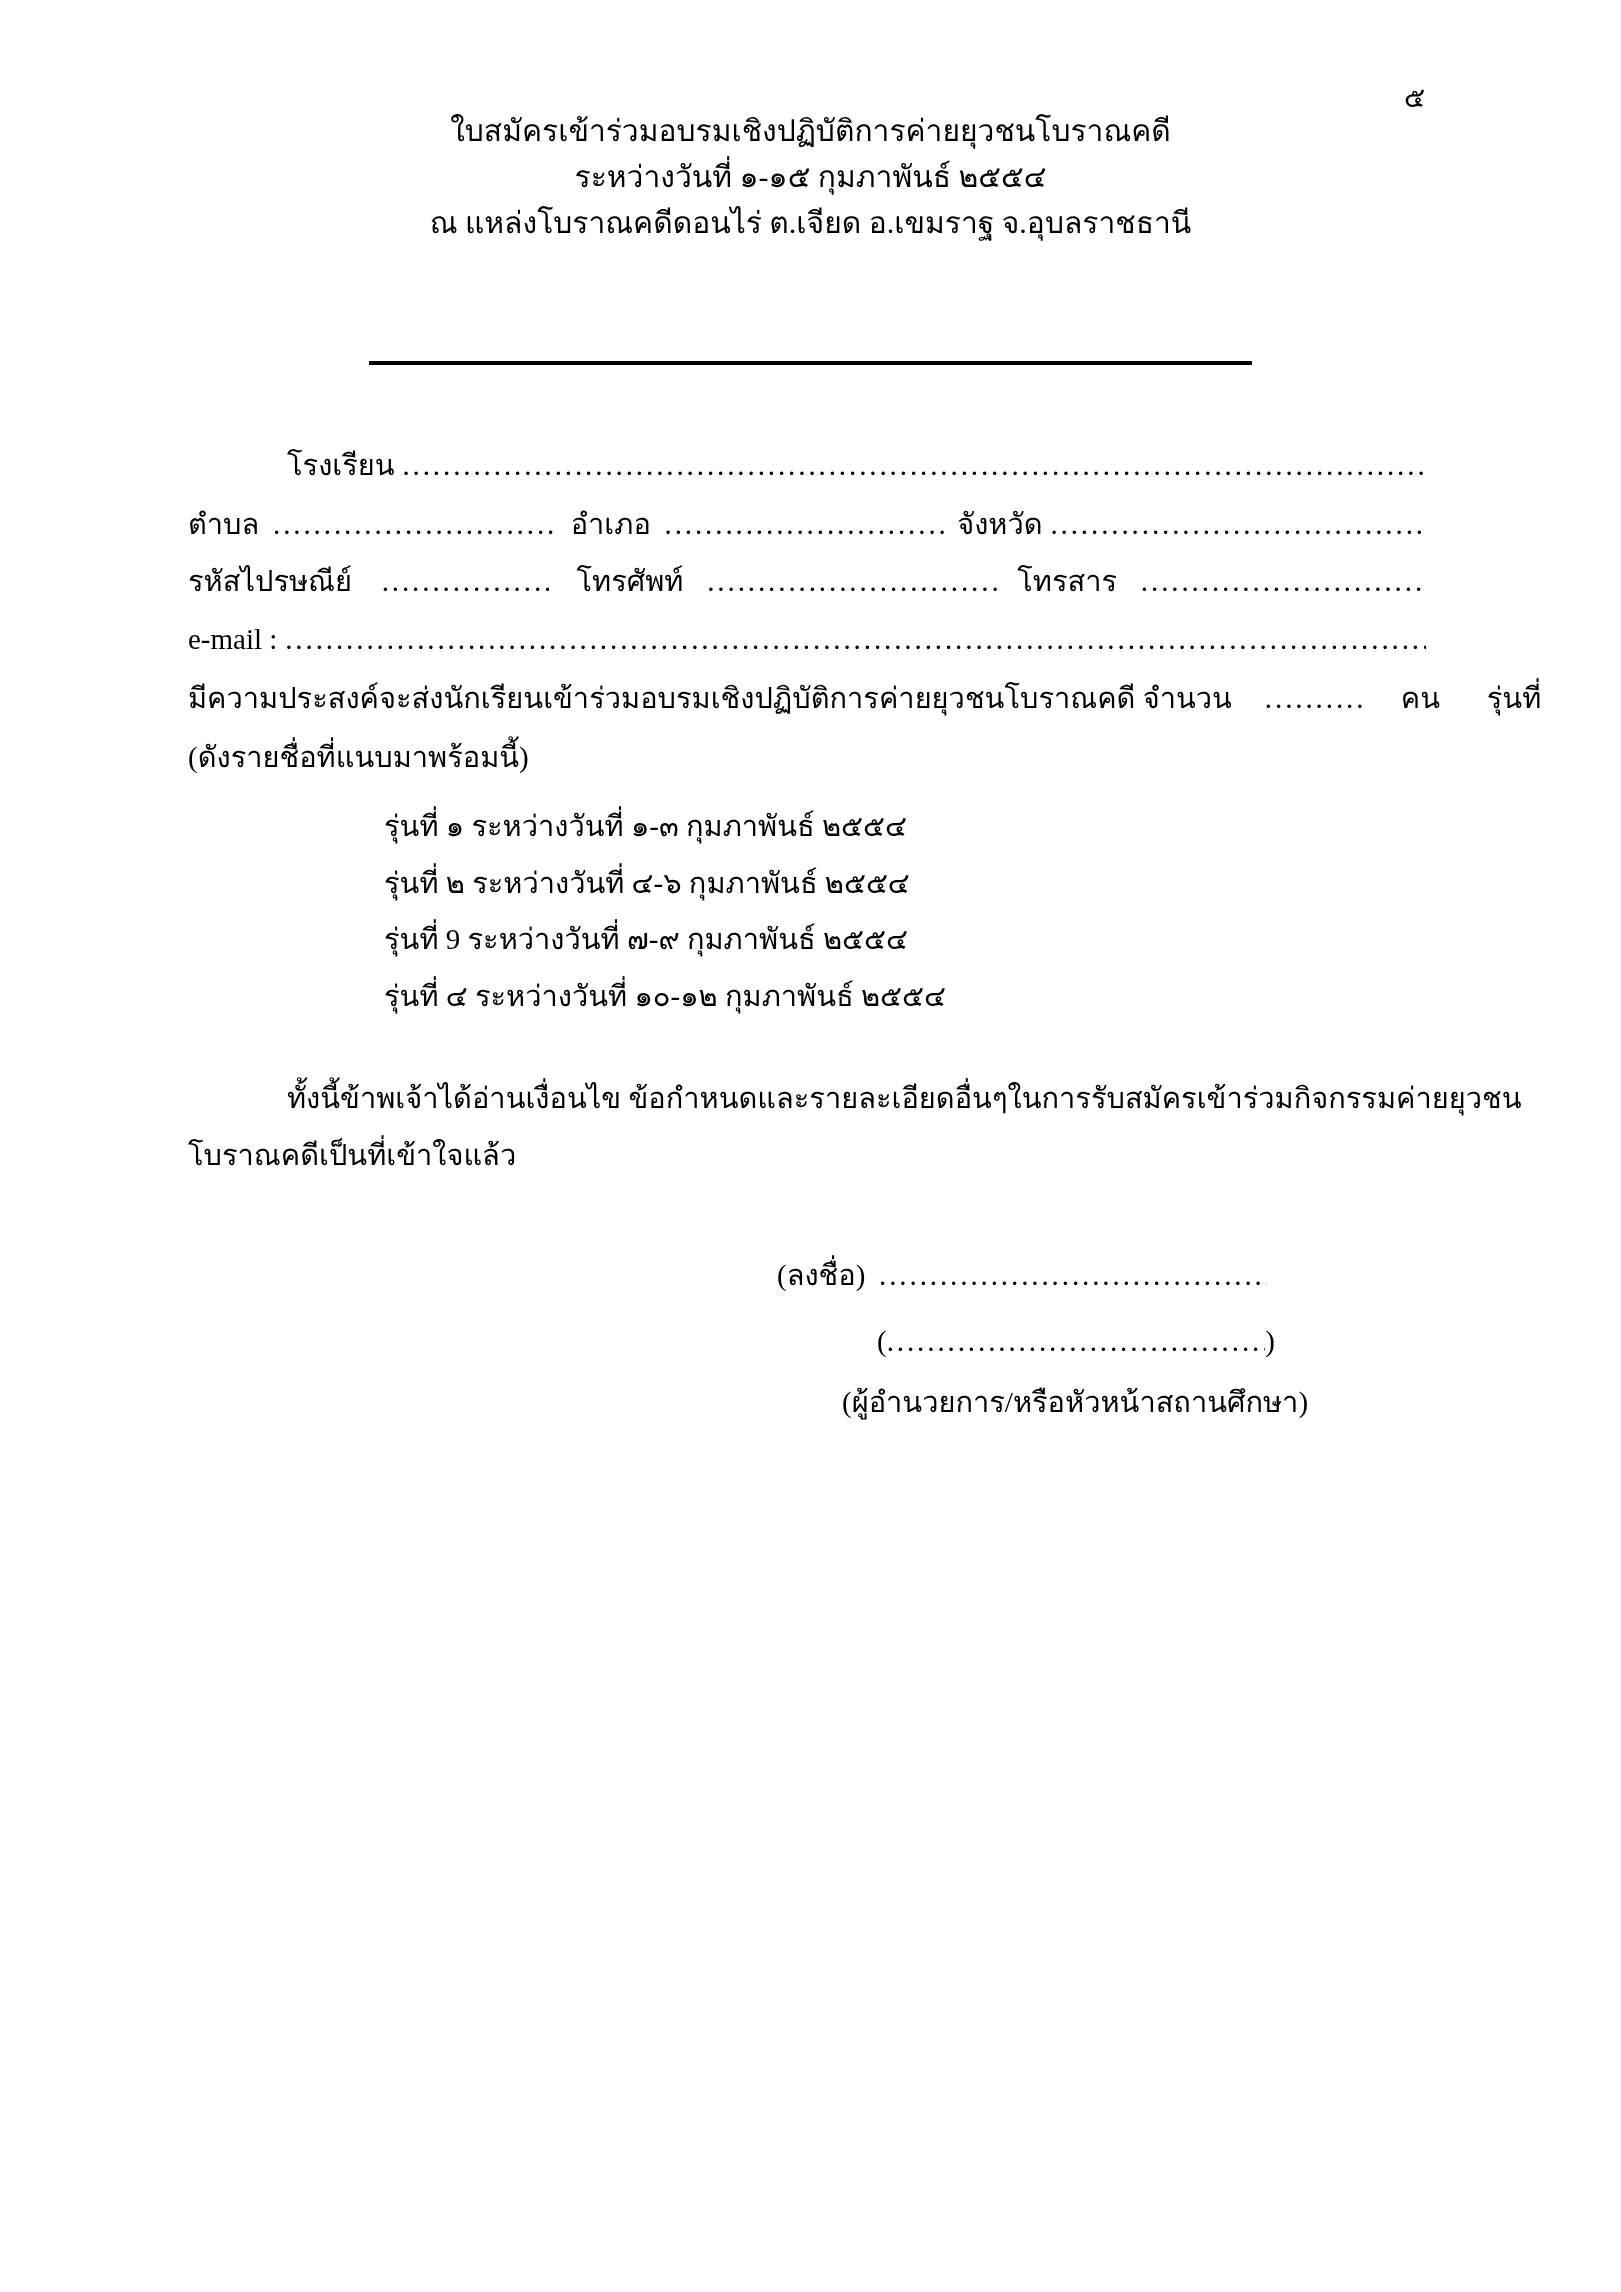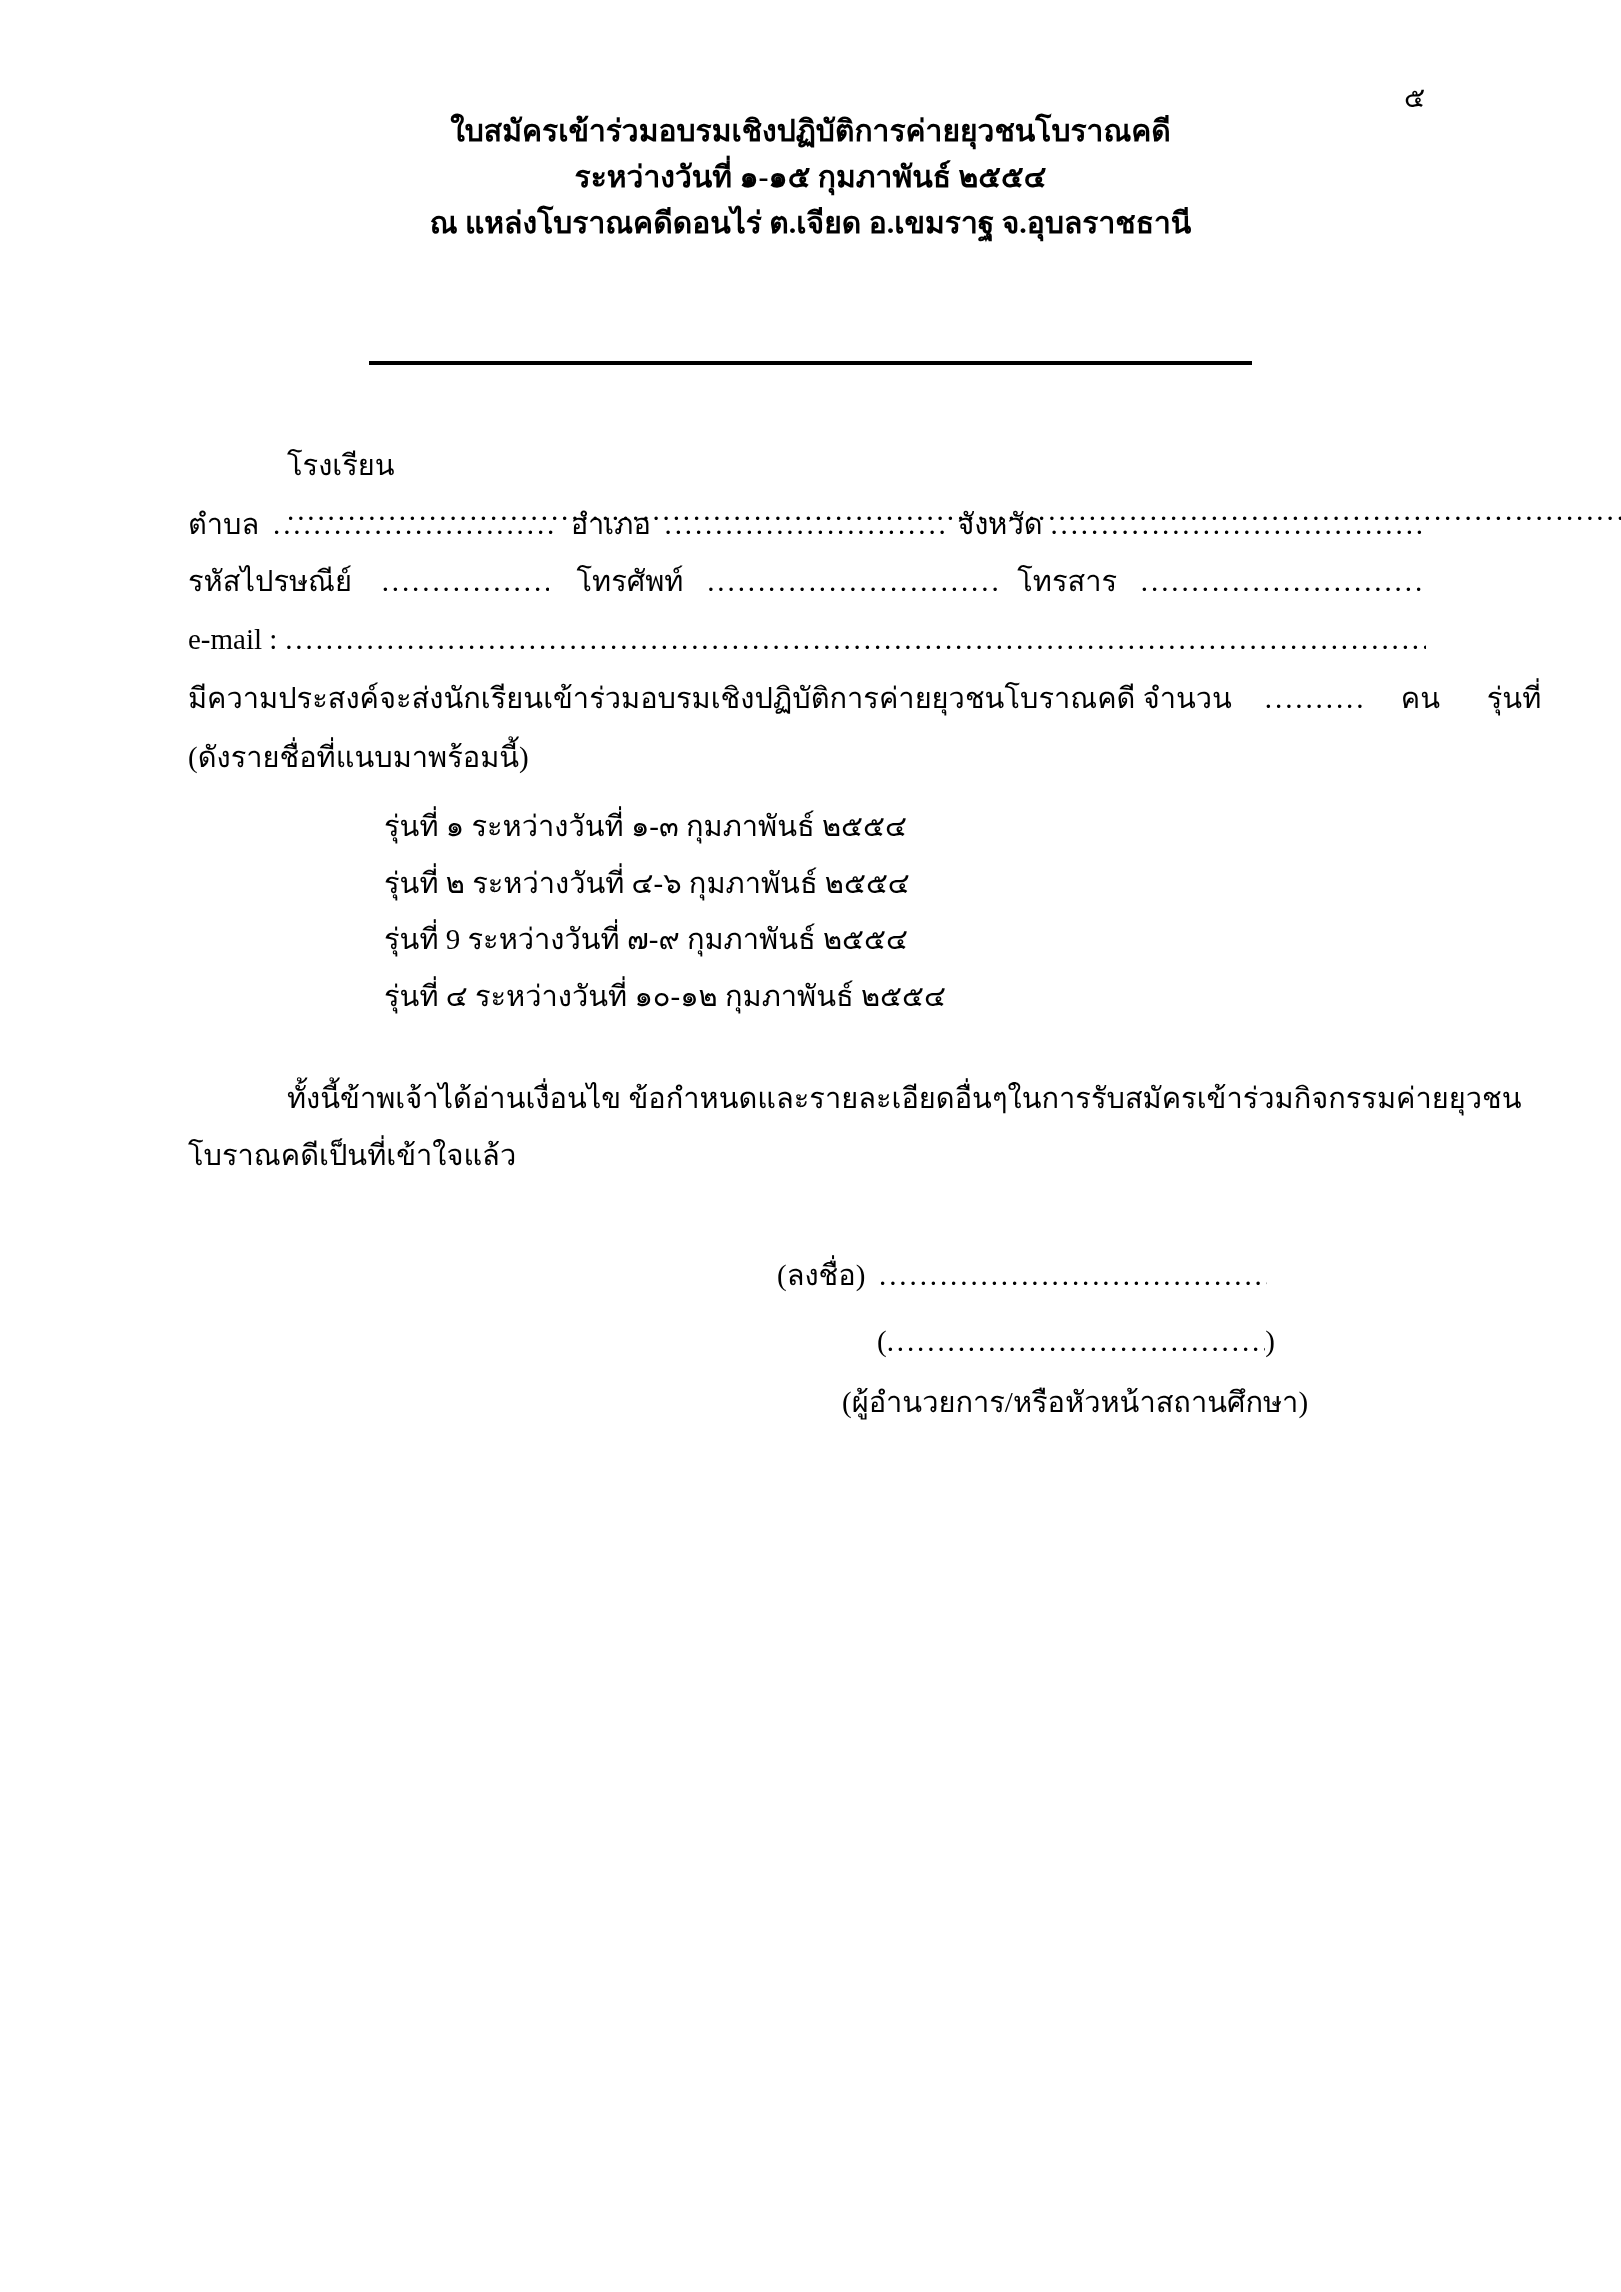--- a/index.html
+++ b/index.html
@@ -23,21 +23,21 @@
     white-space: nowrap;
   }
   .row {
     display: flex;
     align-items: baseline;
   }
   .title {
     left: 0;
     width: 100%;
     text-align: center;
-    font-weight: bold;
+    font-weight: normal;
     font-size: 30px;
   }
   .pageno {
     position: absolute;
     top: 78px;
     left: 1404px;
     font-size: 28px;
     line-height: 39px;
   }
   .rule {
@@ -67,21 +67,21 @@
 <div class="page">
 
   <div class="pageno">๕</div>
 
   <div class="line title" style="top:108px">ใบสมัครเข้าร่วมอบรมเชิงปฏิบัติการค่ายยุวชนโบราณคดี</div>
   <div class="line title" style="top:154px">ระหว่างวันที่ ๑-๑๕ กุมภาพันธ์ ๒๕๕๔</div>
   <div class="line title" style="top:200px">ณ แหล่งโบราณคดีดอนไร่ ต.เจียด อ.เขมราฐ จ.อุบลราชธานี</div>
 
   <div class="rule"></div>
 
-  <div class="line row" style="top:443px; left:287px; right:195px;flex-direction:column;">
+  <div class="line row" style="top:443px; left:287px; right:195px;">
     <span class="gap-s">โรงเรียน</span>
     <span class="dots fill">...........................................................................................................................................................................................................................</span>
   </div>
 
   <div class="line row" style="top:502px; left:188px; right:195px;">
     <span class="gap-r">ตำบล</span>
     <span class="dots" style="width:284px">...........................................................................................................................................................................................................................</span>
     <span class="gap-r" style="padding-left:13.7px">อำเภอ</span>
     <span class="dots" style="width:279px">...........................................................................................................................................................................................................................</span>
     <span class="gap-s" style="padding-left:13.7px">จังหวัด</span>

